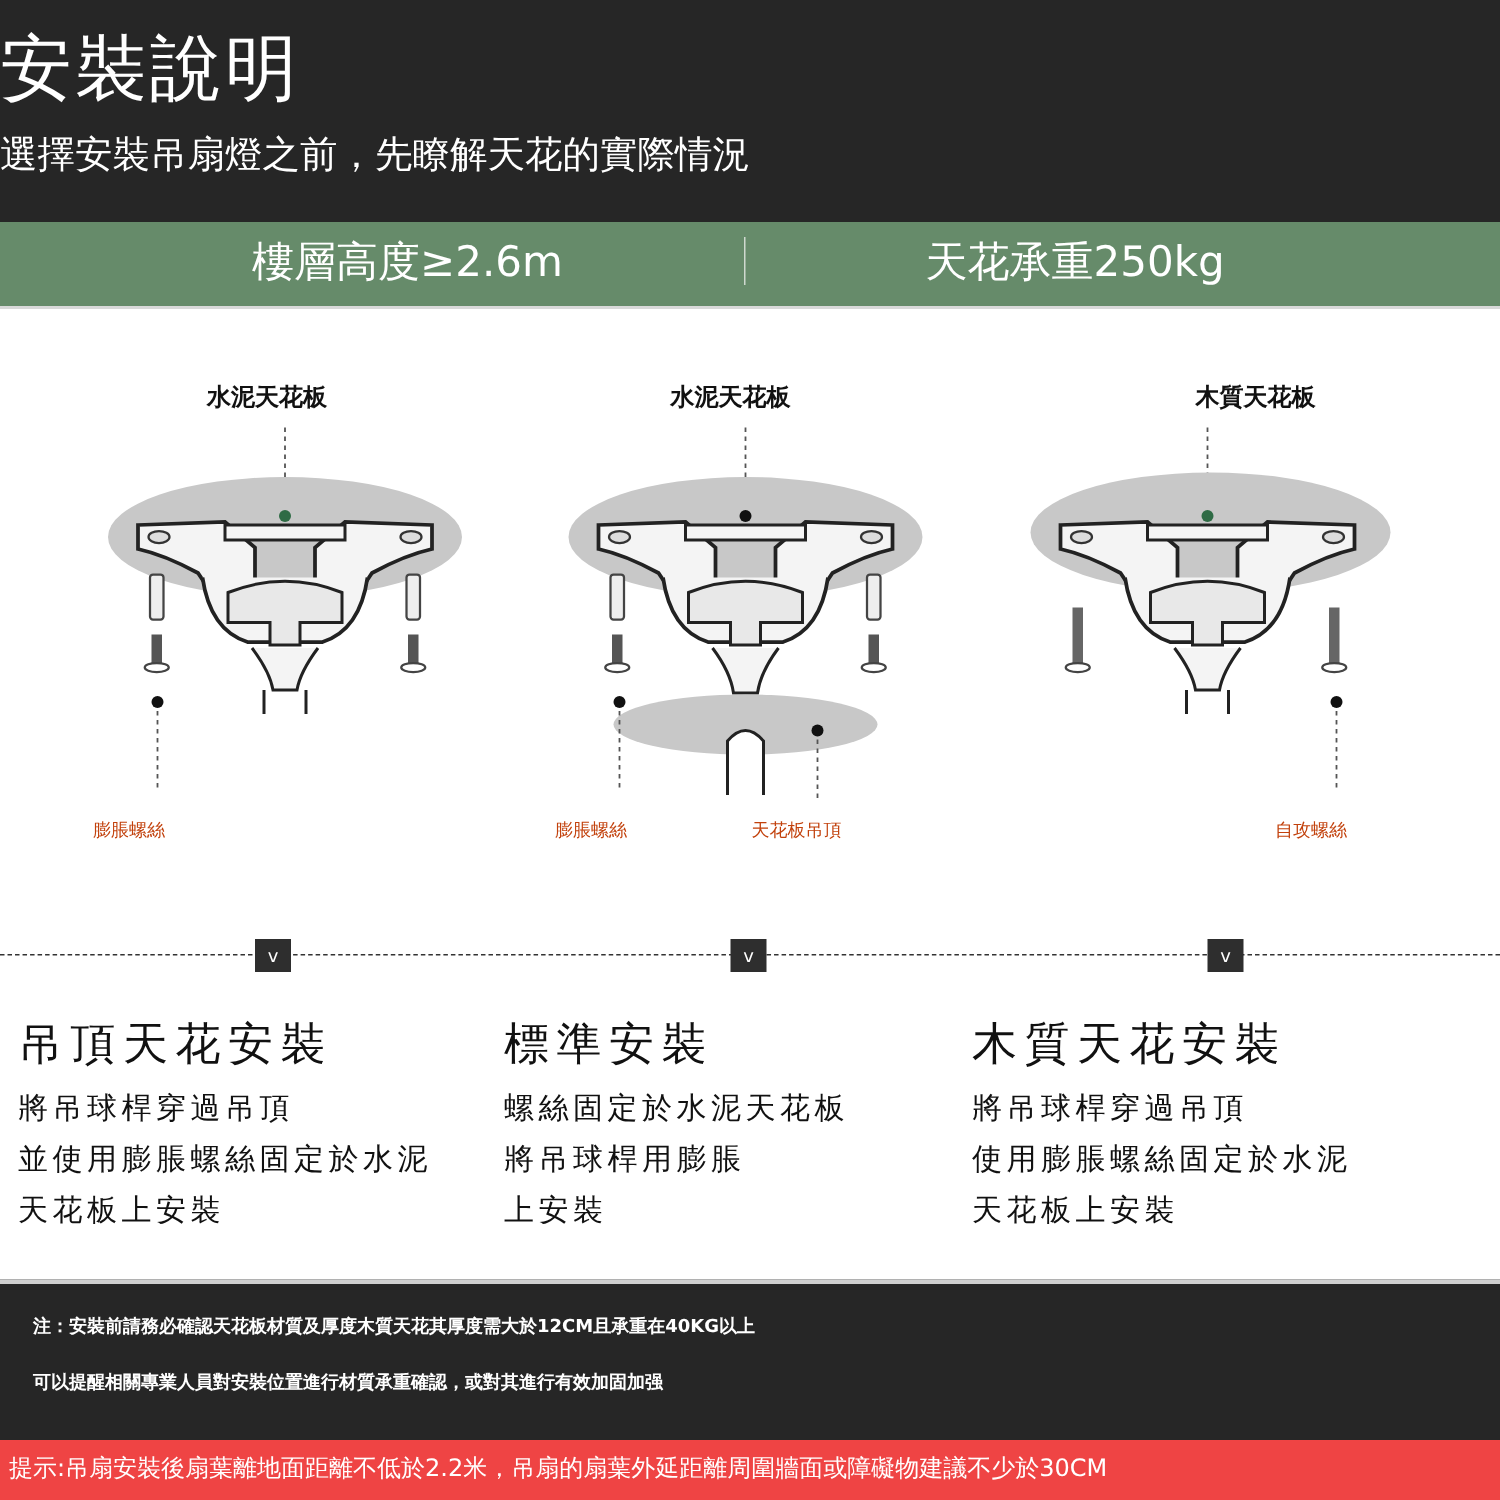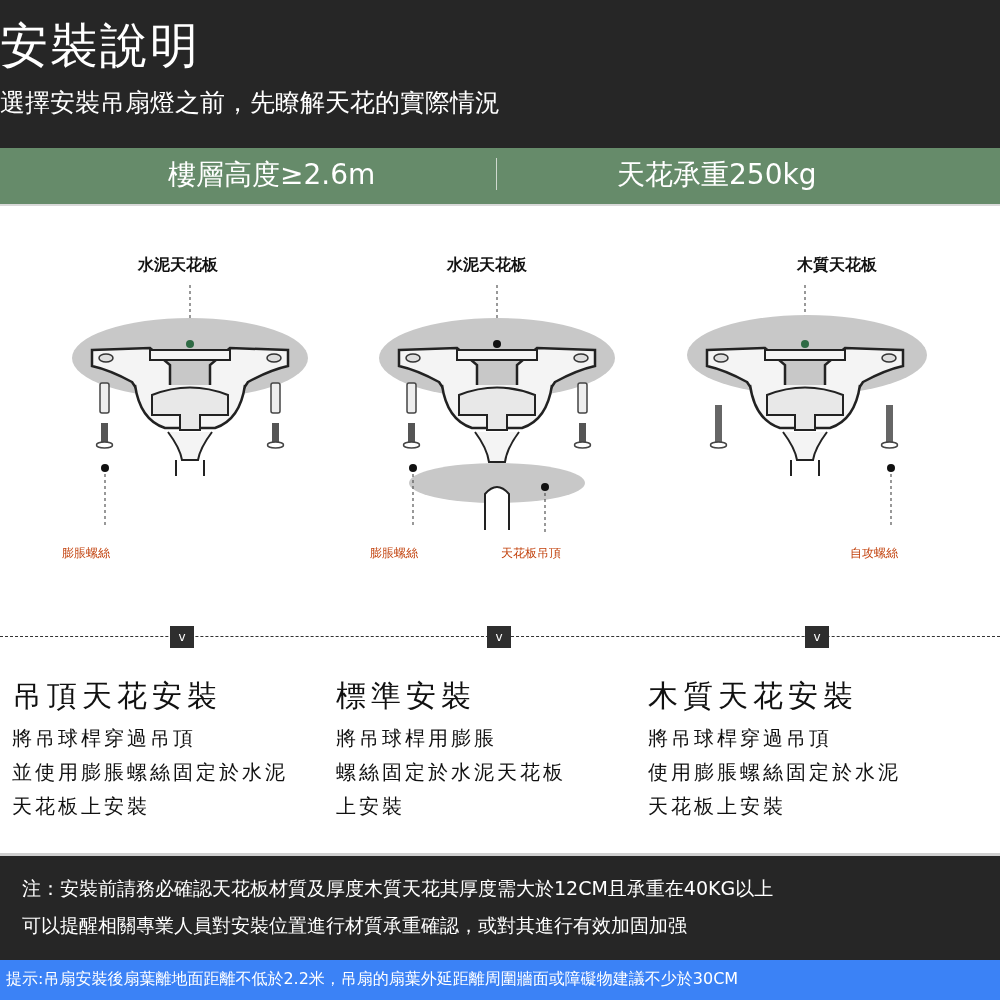--- a/index.html
+++ b/index.html
@@ -18,22 +18,22 @@
   .diagram .label-bottom { position:absolute; top:305px; font-size:12px; color:#c2410c; white-space:nowrap; }
 
   .sepline { position:absolute; left:0; top:636px; width:1000px; height:0; border-top:1px dashed #333; }
   .marker { position:absolute; top:626px; width:24px; height:22px; background:#2e2e2e; color:#fff; font-size:12px; text-align:center; line-height:22px; }
 
   .col { position:absolute; top:676px; width:333px; text-align:left; color:#111; }
   .col .ctitle { font-size:30px; letter-spacing:5px; font-weight:400; margin-bottom:4px; }
   .col .cline { font-size:20px; letter-spacing:3px; line-height:34px; }
 
   .note { position:absolute; left:0; top:853px; width:1000px; height:107px; background:#262626; color:#fff; border-top:3px solid #cfcfcf; box-sizing:border-box; }
-  .note .line { position:absolute; left:22px; font-size:19px; font-weight:normal; white-space:nowrap; }
-  .tip { position:absolute; left:0; top:960px; width:1000px; height:40px; background:#3b82f6; color:#fff; }
+  .note .line { position:absolute; left:22px; font-size:12px; font-weight:bold; white-space:nowrap; }
+  .tip { position:absolute; left:0; top:960px; width:1000px; height:40px; background:#ef4444; color:#fff; }
   .tip .line { position:absolute; left:6px; top:9px; font-size:16px; white-space:nowrap; }
 </style>
 </head>
 <body>
 
 <div class="header">
   <div class="title">安裝說明</div>
   <div class="subtitle">選擇安裝吊扇燈之前，先瞭解天花的實際情況</div>
 </div>
 
@@ -134,22 +134,22 @@
 <div class="marker" style="left:805px;">v</div>
 
 <div class="col" style="left:12px;">
   <div class="ctitle">吊頂天花安裝</div>
   <div class="cline">將吊球桿穿過吊頂</div>
   <div class="cline">並使用膨脹螺絲固定於水泥</div>
   <div class="cline">天花板上安裝</div>
 </div>
 <div class="col" style="left:336px;">
   <div class="ctitle">標準安裝</div>
+  <div class="cline">螺絲固定於水泥天花板</div>
   <div class="cline">將吊球桿用膨脹</div>
-  <div class="cline">螺絲固定於水泥天花板</div>
   <div class="cline">上安裝</div>
 </div>
 <div class="col" style="left:648px;">
   <div class="ctitle">木質天花安裝</div>
   <div class="cline">將吊球桿穿過吊頂</div>
   <div class="cline">使用膨脹螺絲固定於水泥</div>
   <div class="cline">天花板上安裝</div>
 </div>
 
 <div class="note">

